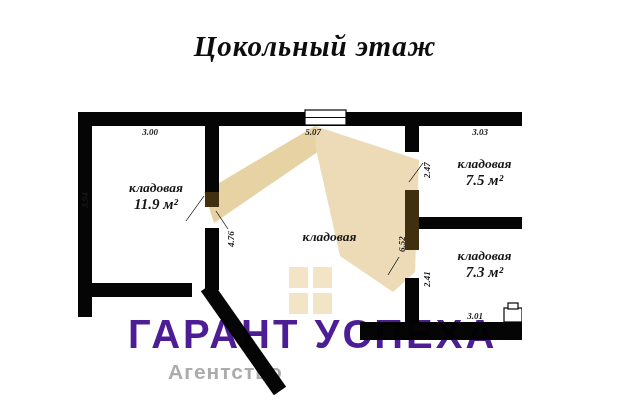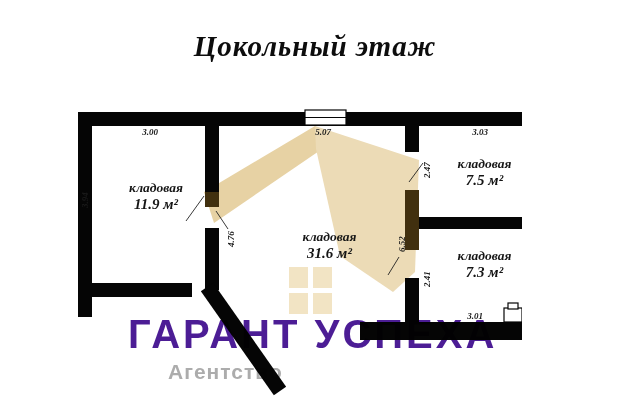--- a/index.html
+++ b/index.html
@@ -84,33 +84,32 @@
   </svg>
 
   <div class="title">Цокольный этаж</div>
 
   <div class="room" style="left:92px;top:180px;width:114px;">
     <div class="rname">кладовая</div>
     <div class="rarea">11.9 м²</div>
   </div>
   <div class="room" style="left:250px;top:229px;width:145px;">
     <div class="rname">кладовая</div>
-    <div class="rarea">31.6 м²</div>
   </div>
   <div class="room" style="left:420px;top:156px;width:115px;">
     <div class="rname">кладовая</div>
     <div class="rarea">7.5 м²</div>
   </div>
   <div class="room" style="left:420px;top:248px;width:115px;">
     <div class="rname">кладовая</div>
     <div class="rarea">7.3 м²</div>
   </div>
 
   <div class="dim" style="left:132px;top:127px;">3.00</div>
-  <div class="dim" style="left:295px;top:127px;text-align:right;">5.07</div>
+  <div class="dim" style="left:295px;top:127px;">5.07</div>
   <div class="dim" style="left:462px;top:127px;">3.03</div>
   <div class="dim" style="left:457px;top:311px;">3.01</div>
   <div class="dim vert" style="left:67px;top:195px;">3.94</div>
   <div class="dim vert" style="left:213px;top:234px;">4.76</div>
   <div class="dim vert" style="left:409px;top:165px;">2.47</div>
   <div class="dim vert" style="left:384px;top:239px;">6.52</div>
   <div class="dim vert" style="left:409px;top:274px;">2.41</div>
 
   <div class="wm-brand">ГАРАНТ УСПЕХА</div>
   <div class="wm-agency">Агентство</div>

